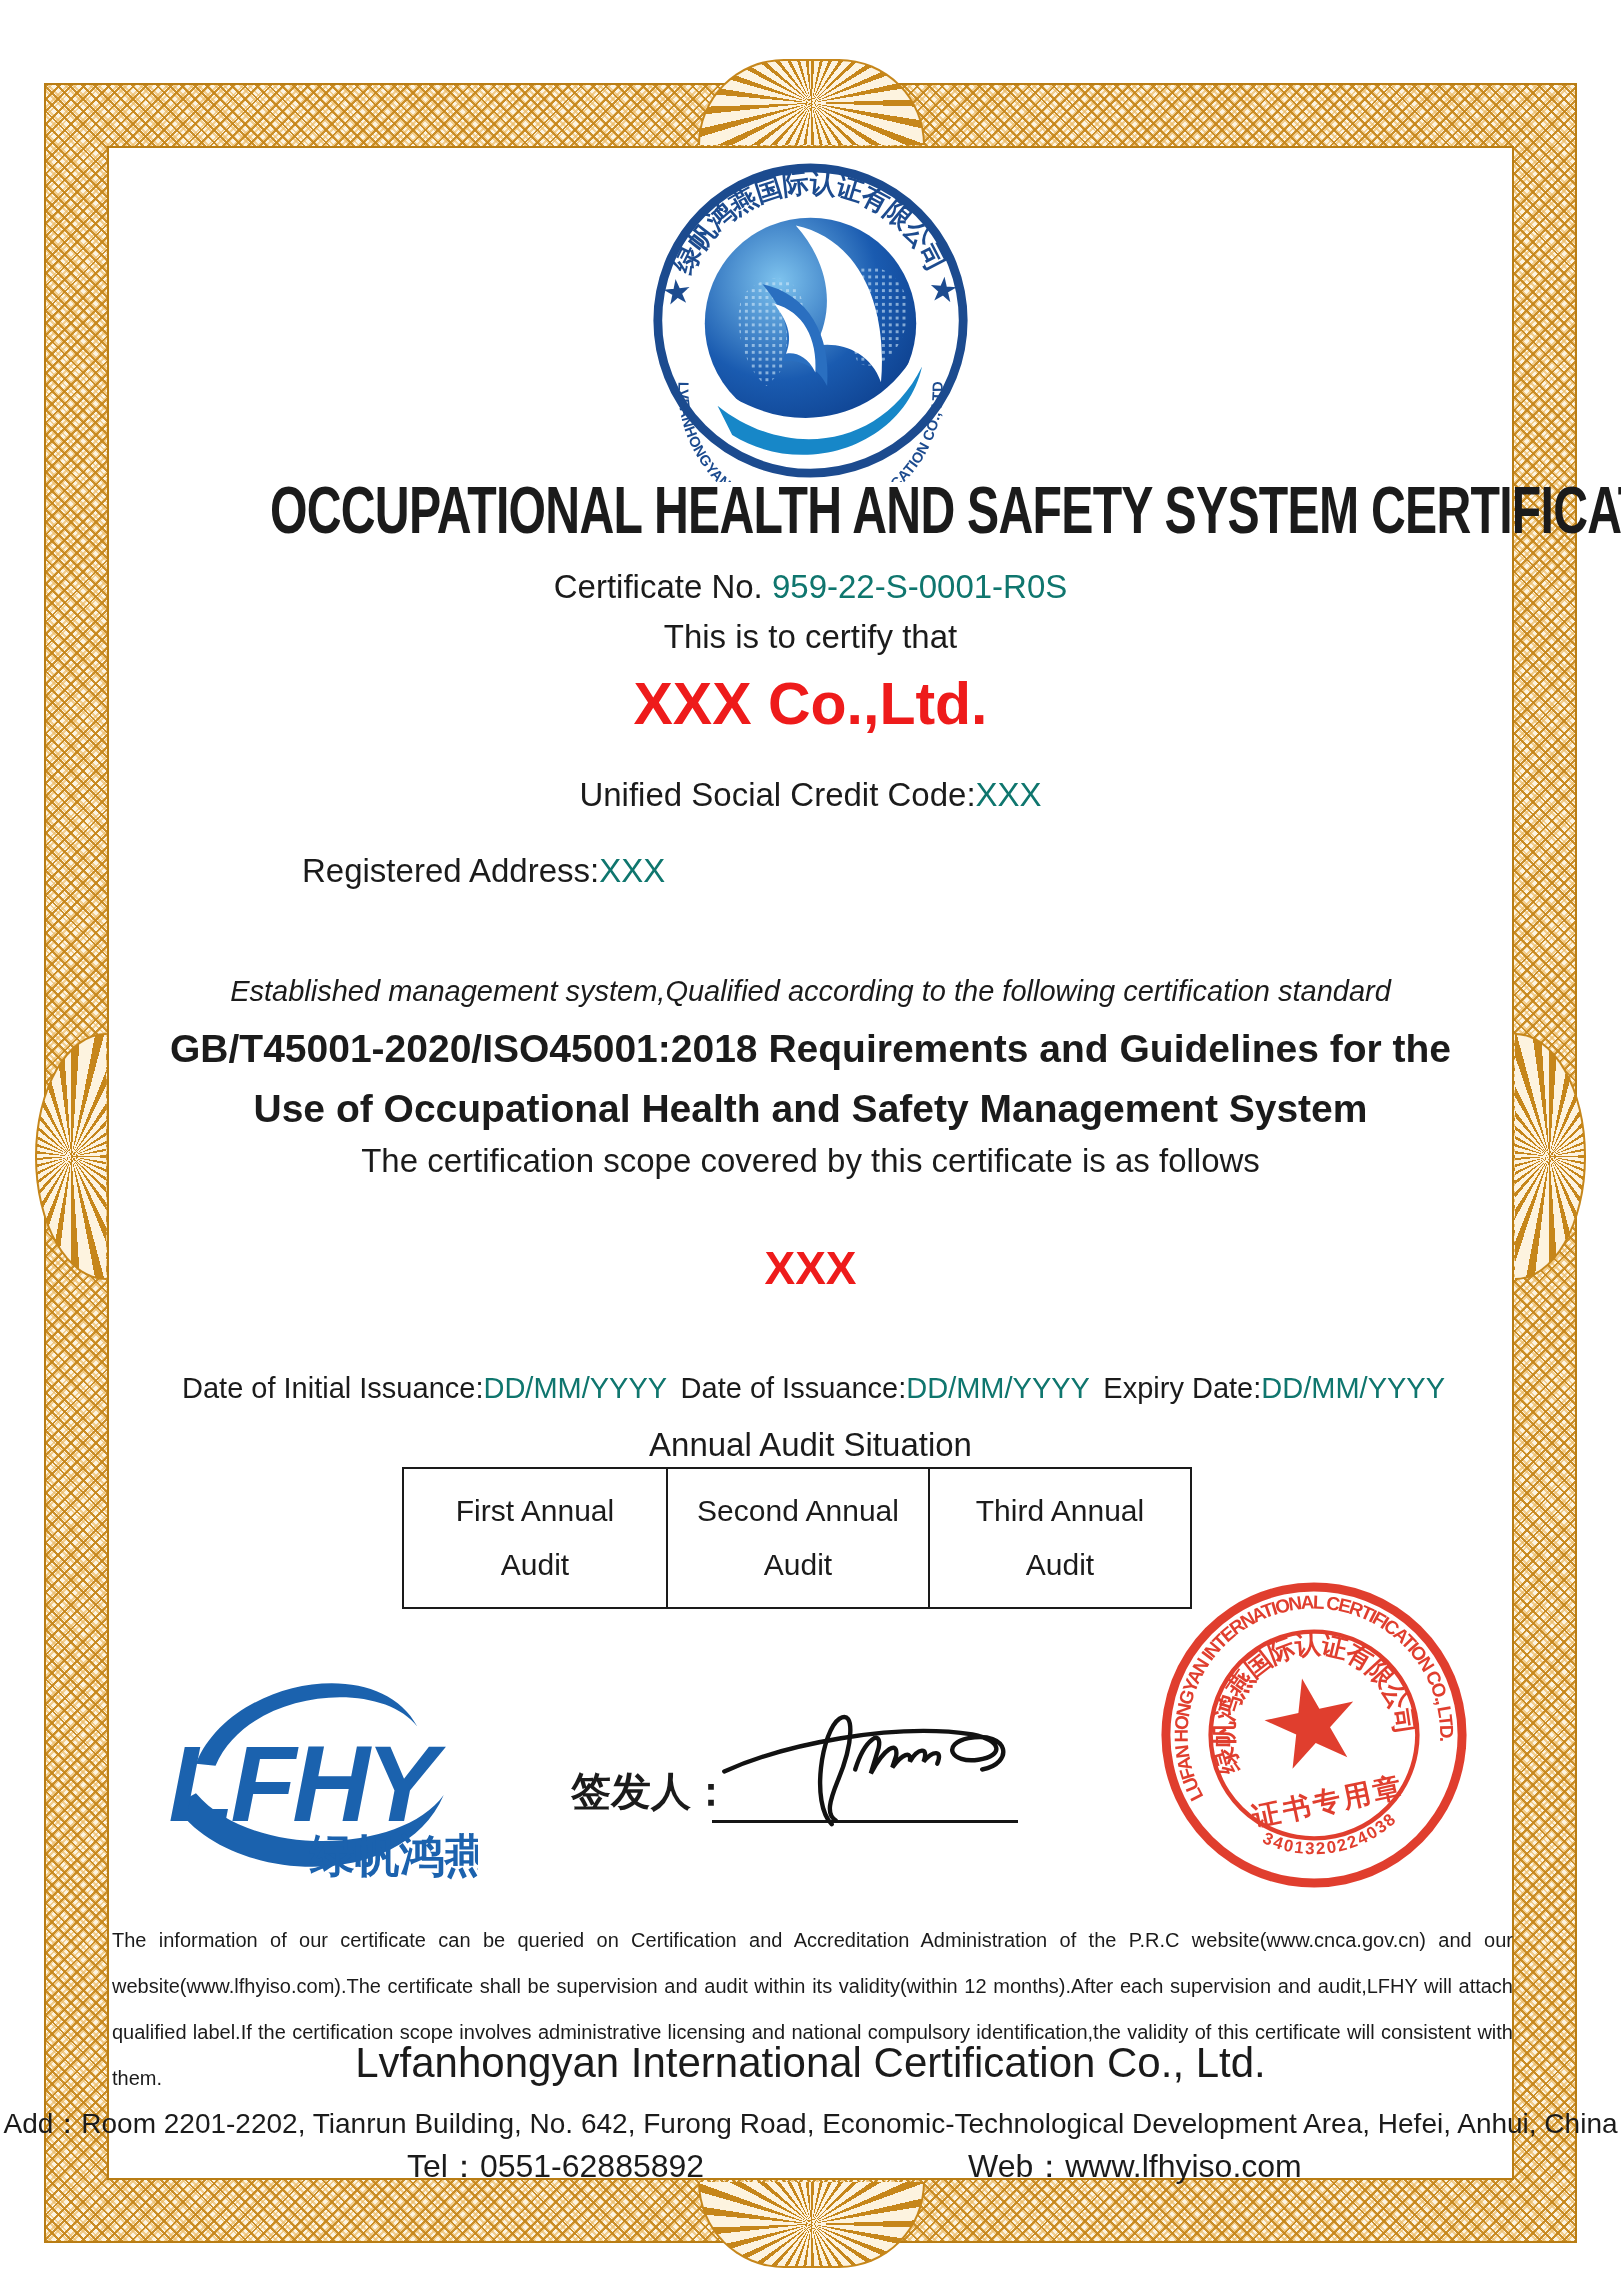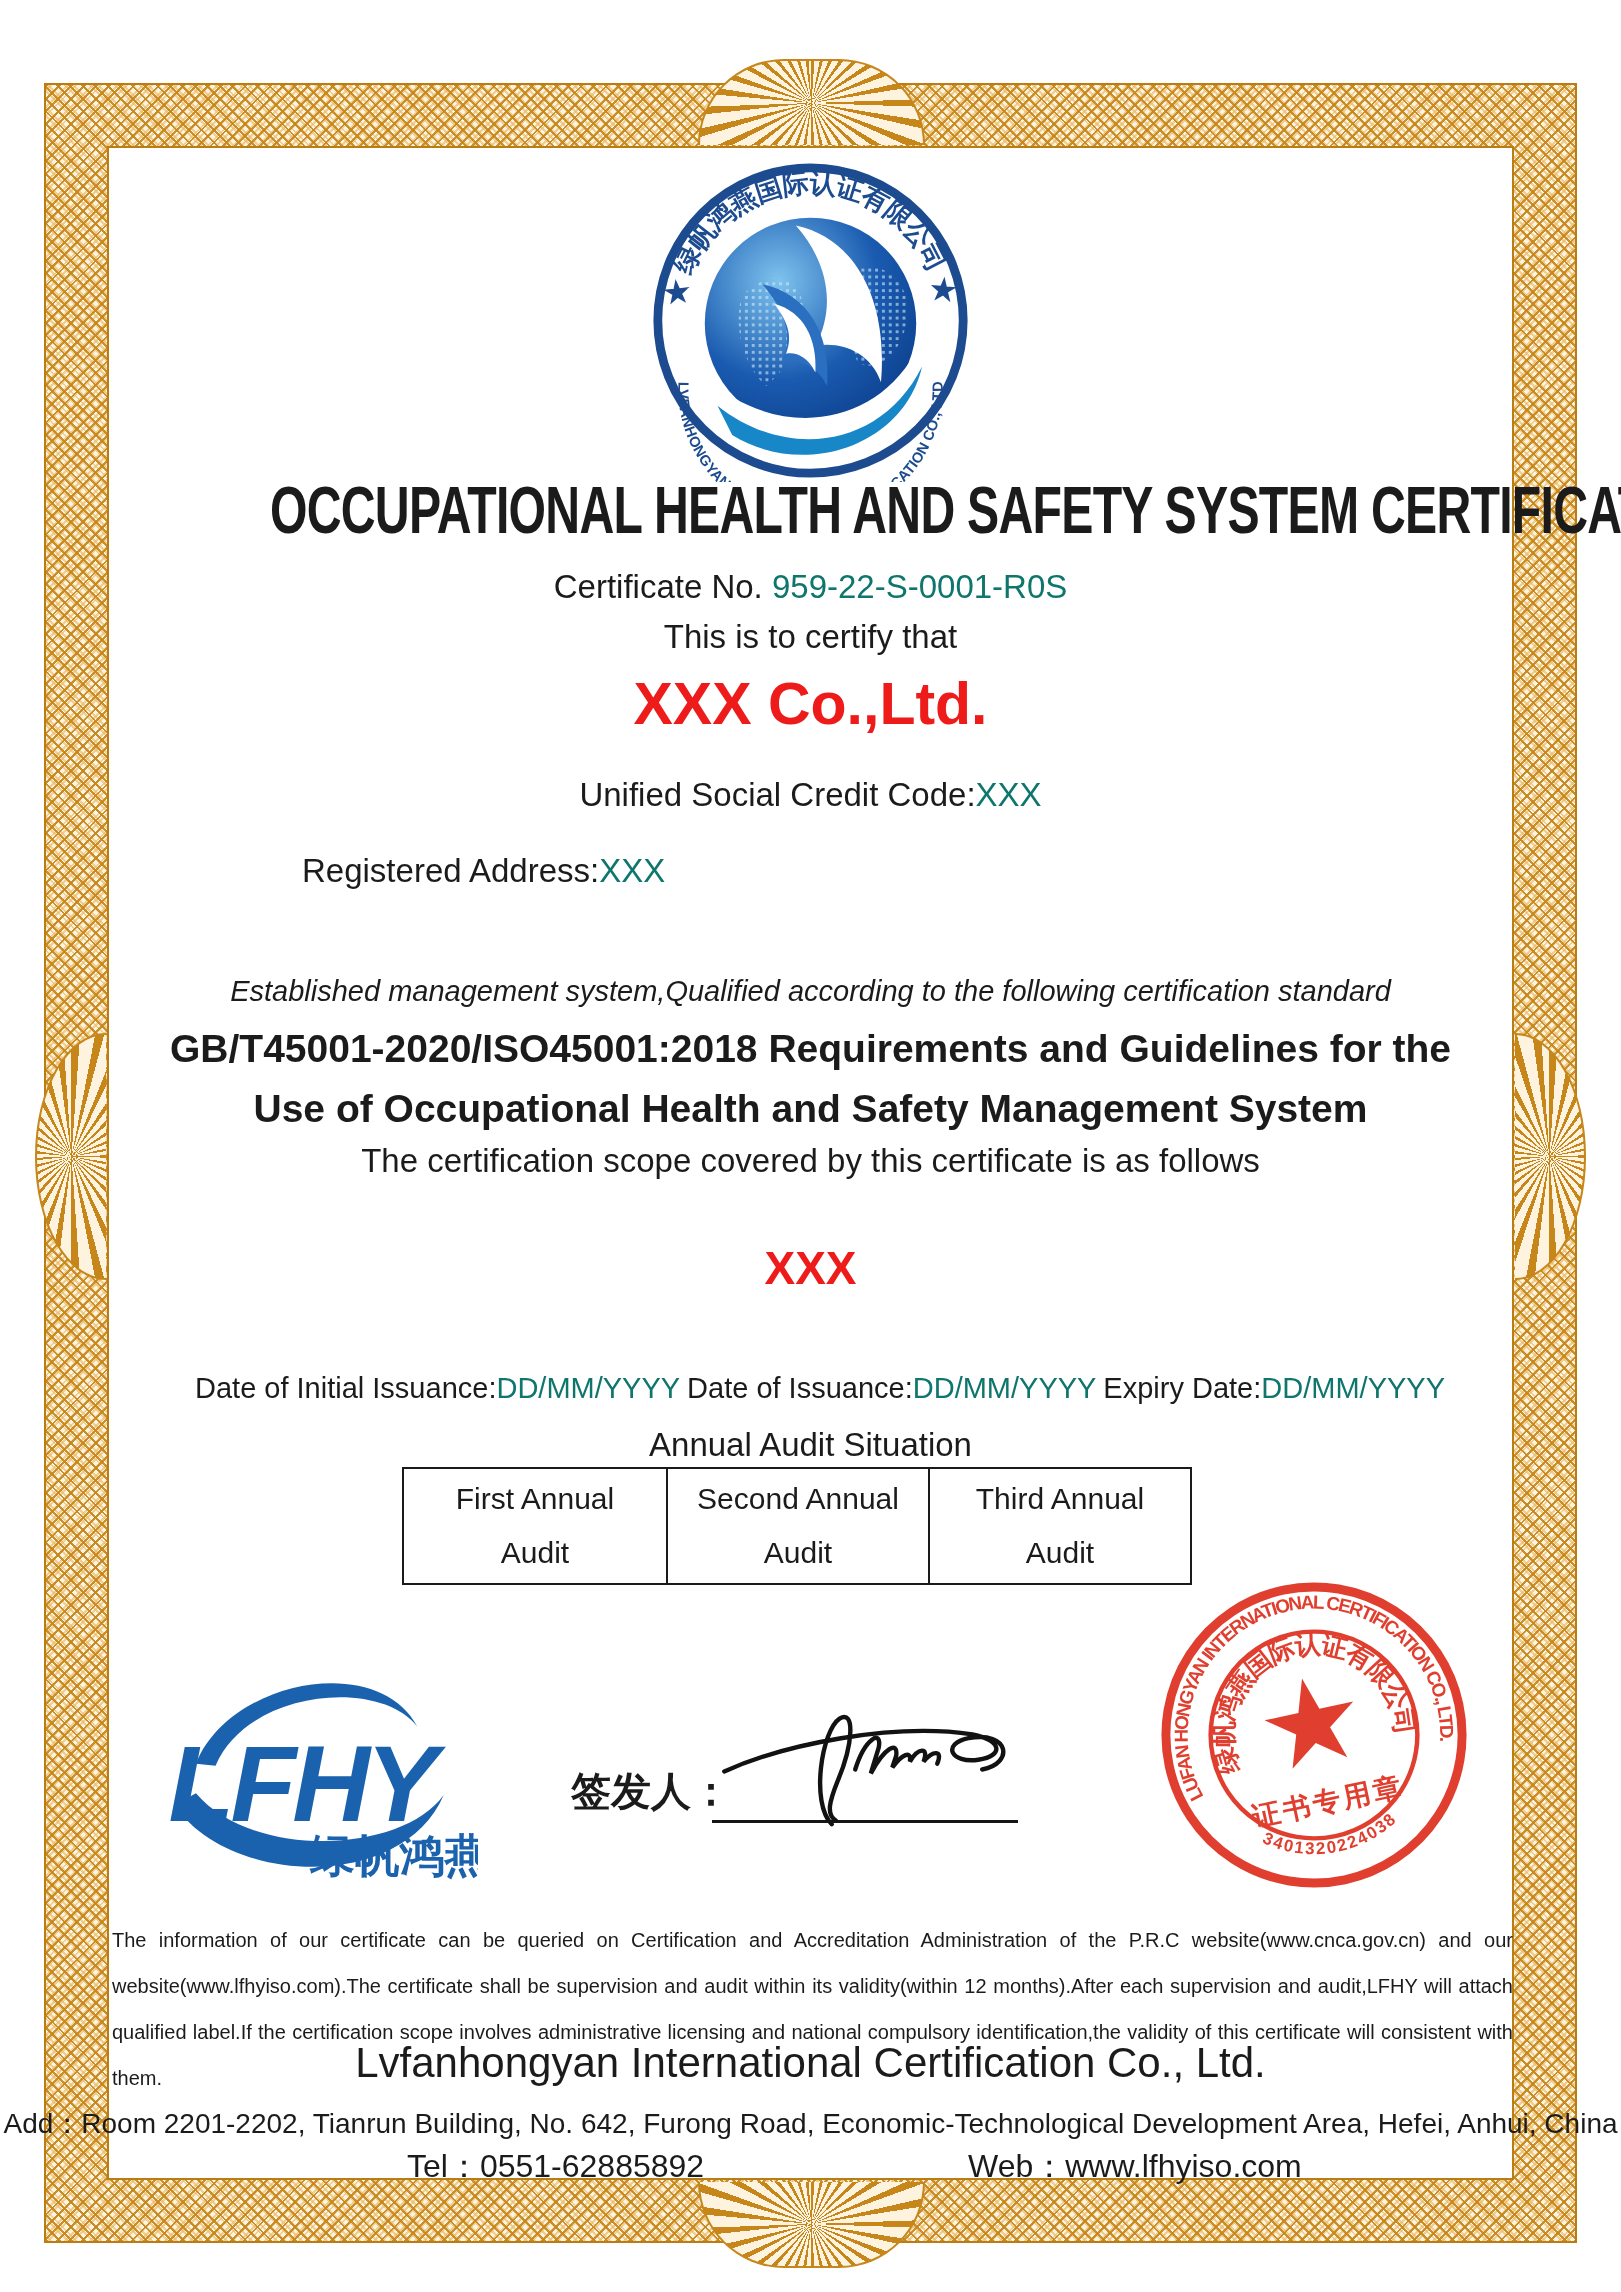--- a/index.html
+++ b/index.html
@@ -45,24 +45,24 @@
   .cert-line    { top:568px; font-size:33px; }
   .certify-line { top:618px; font-size:33px; }
   .company-name { top:670px; font-size:59px; font-weight:bold; color:#ee1b1b; }
   .credit-line  { top:776px; font-size:33px; }
   .addr-block   { left:302px; top:847px; font-size:33px; line-height:47px; text-align:left; }
   .std-intro    { top:975px;  font-size:29px;font-style:italic; }
   .std-name     { top:1019px; left:137px; right:137px; text-align:center; font-size:39px; font-weight:bold; line-height:60px; }
   .scope-intro  { top:1142px; font-size:33px; }
   .scope-value  { top:1241px; font-size:46px; font-weight:bold; color:#ee1b1b; }
   .red  { color:#0f766e; }
-  .dates-row { top:1372px; left:195px; right:176px; display:flex; justify-content:space-between; font-size:29px; white-space:nowrap; }
+  .dates-row { top:1372px; left:182px; right:176px; display:flex; justify-content:space-between; font-size:29px; white-space:nowrap; }
   .audit-title { top:1426px; font-size:33px; }
   .audit-table {
-    left:402px; top:1467px; width:790px; height:118px;
+    left:402px; top:1467px; width:790px; height:142px;
     display:grid; grid-template-columns:1fr 1fr 1fr;
     border:2.9px solid #1a1a1a;
   }
   .audit-cell {
     display:flex; align-items:center; justify-content:center; text-align:center;
     font-size:30px; line-height:54px; white-space:pre-line;
   }
   .audit-cell + .audit-cell { border-left:2.5px solid #1a1a1a; }
 
   .issuer-label { left:571px; top:1764px; font-size:40px; font-weight:bold; white-space:nowrap; }

